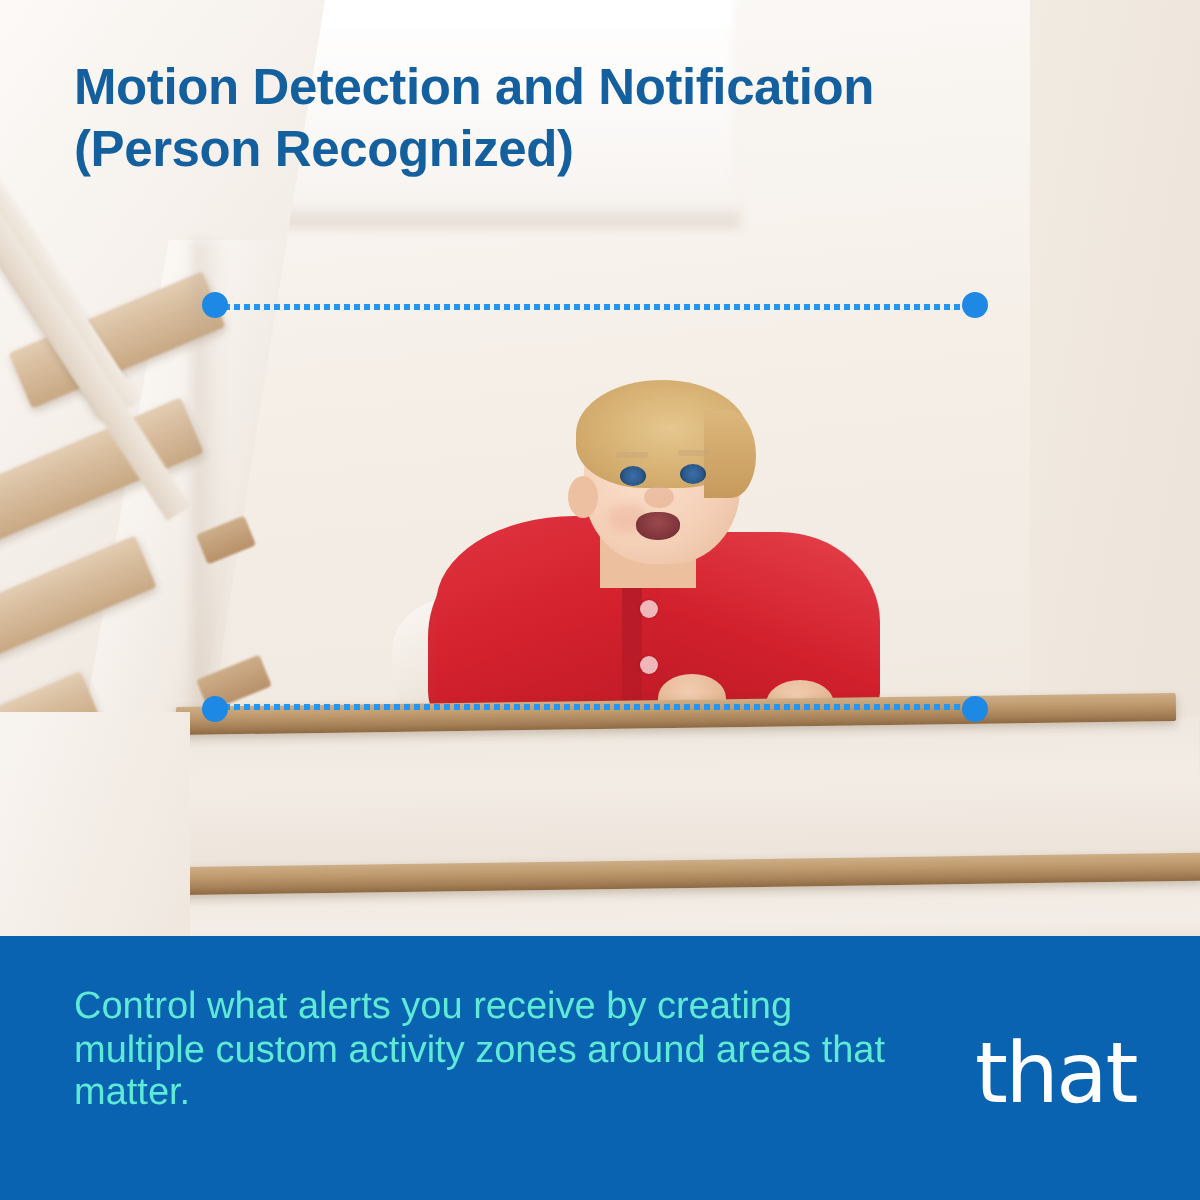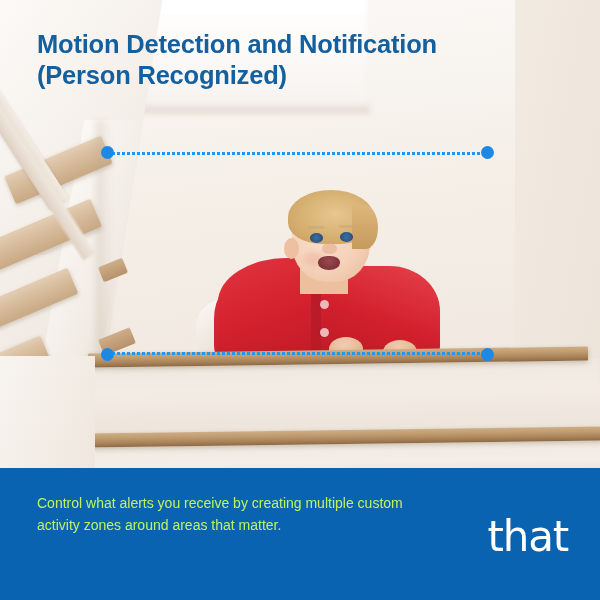--- a/index.html
+++ b/index.html
@@ -360,22 +360,22 @@
   .footer {
     position: absolute;
     left: 0; top: 468px;
     width: 600px; height: 132px;
     background: #0a63b0;
   }
   .caption {
     position: absolute;
     left: 37px; top: 25px;
     width: 410px;
-    color: #bef264;
-    font-size: 14px;
+    color: #5eead4;
+    font-size: 19px;
     line-height: 21.5px;
     white-space: pre-line;
   }
   .logo {
     position: absolute;
     right: 32px; top: 44px;
     color: #ffffff;
     font-size: 42px;
     font-weight: 500;
     letter-spacing: -1.2px;

